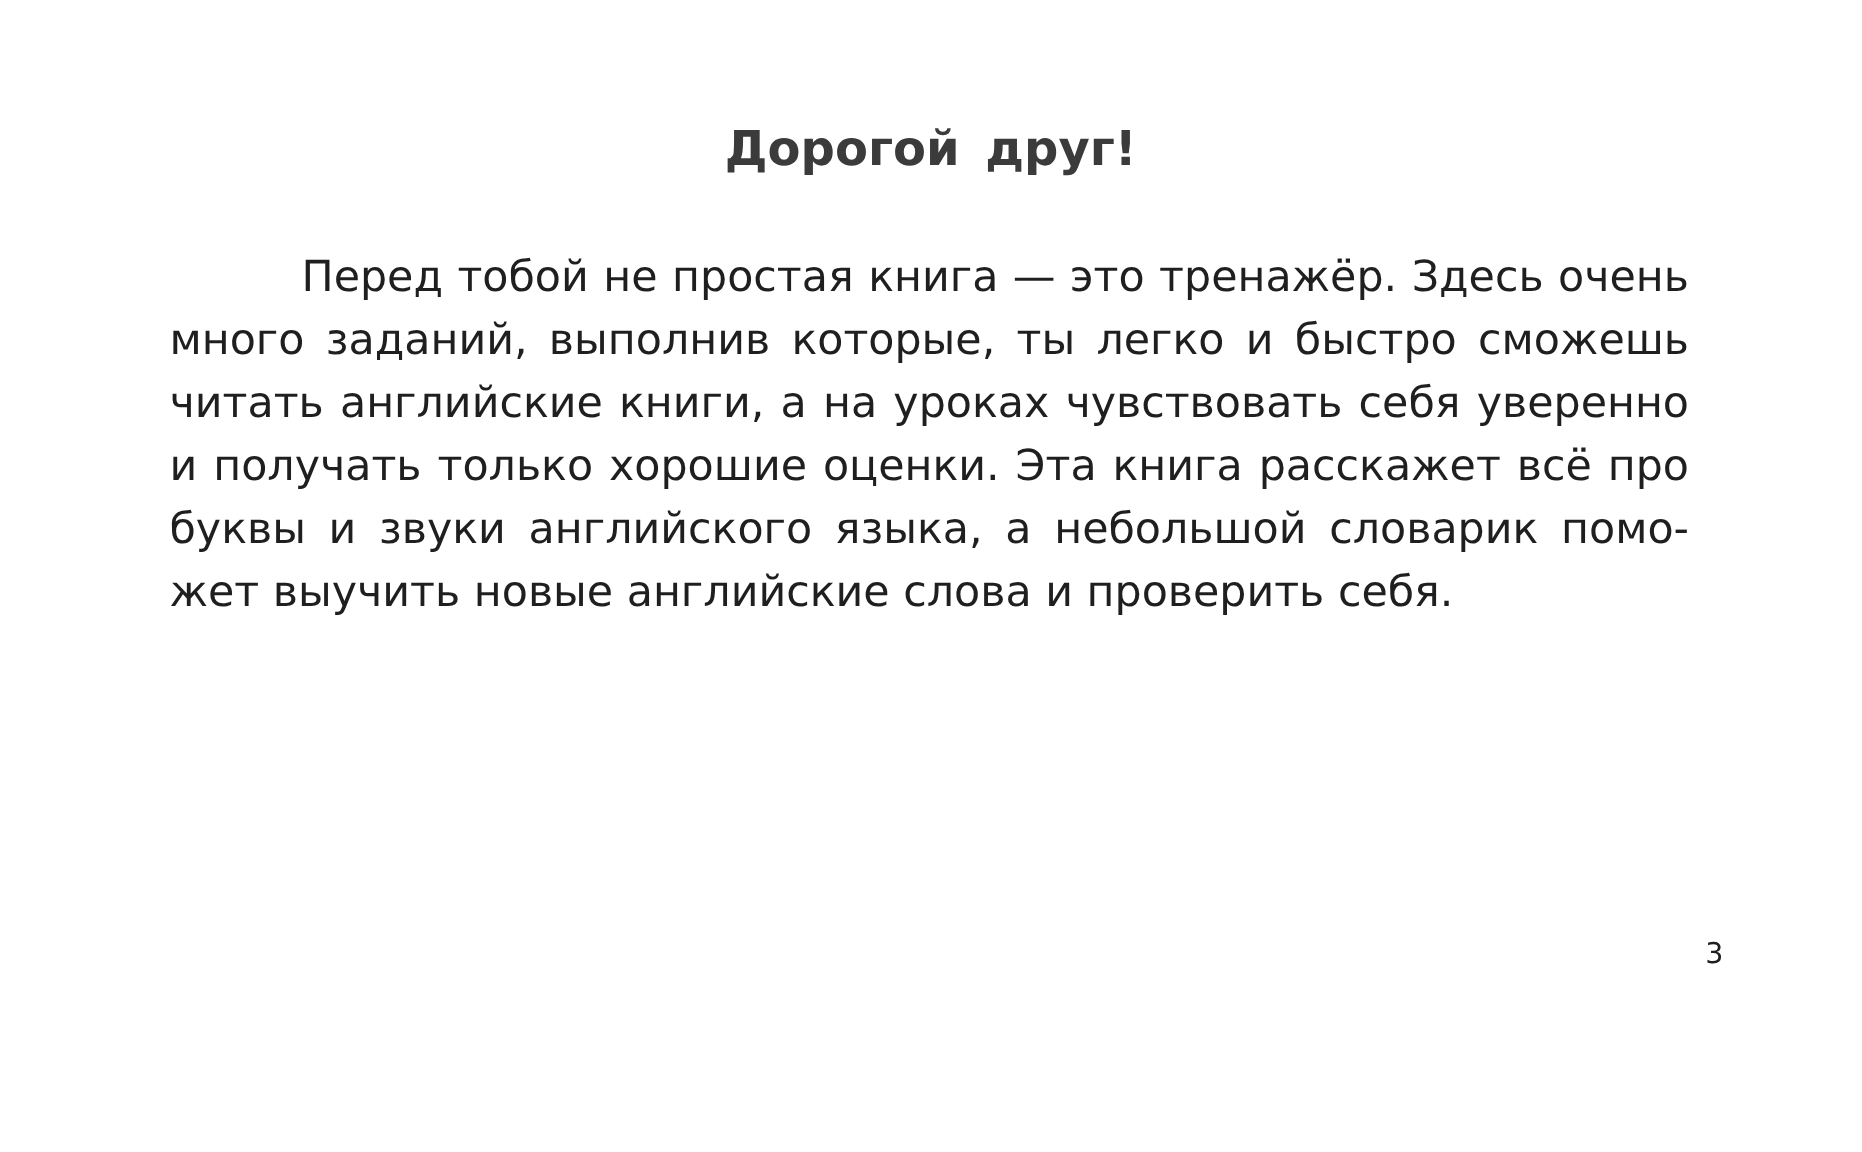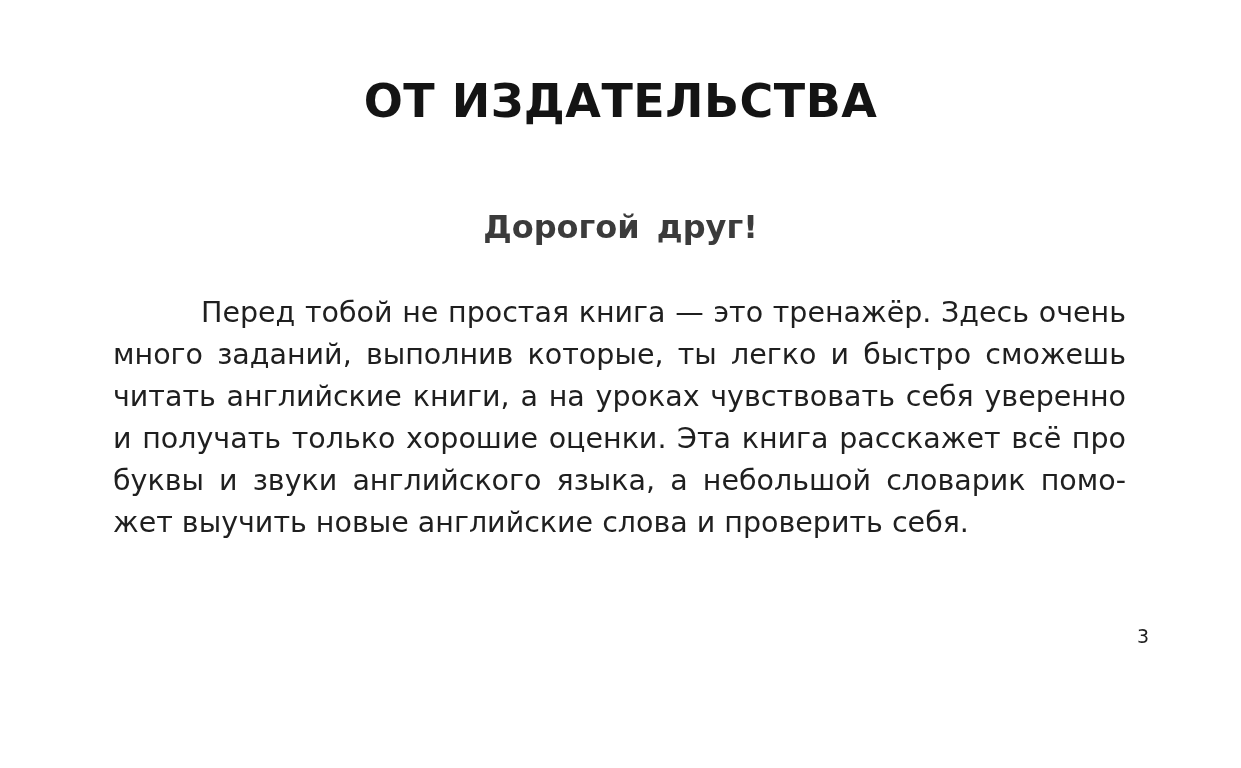--- a/index.html
+++ b/index.html
@@ -65,21 +65,20 @@
     top: 625px;
     font-size: 19px;
     color: #1f1f1f;
   }
 </style>
 </head>
 <body>
 
 <div class="page">
 
-  <h1 class="page-title">ОТ ИЗДАТЕЛЬСТВА</h1>
 
   <p class="salutation">Дорогой  друг!</p>
 
   <p class="body-text">Перед тобой не простая книга — это тренажёр. Здесь очень много заданий, выполнив которые, ты лег­ко и быстро сможешь читать английские книги, а на уроках чувствовать себя уверенно и получать только хо­рошие оценки. Эта книга расскажет всё про буквы и звуки английского языка, а небольшой словарик помо­жет выучить новые английские слова и проверить себя.</p>
 
 
   <div class="page-number">3</div>
 
 </div>
 

